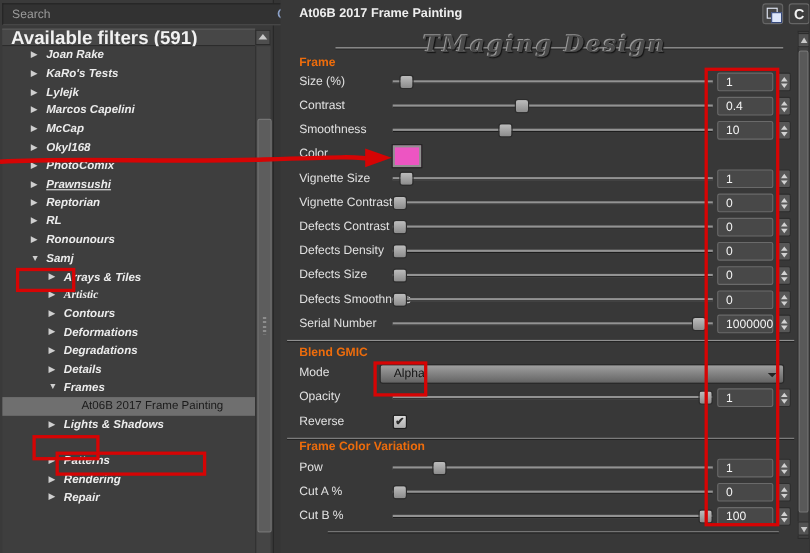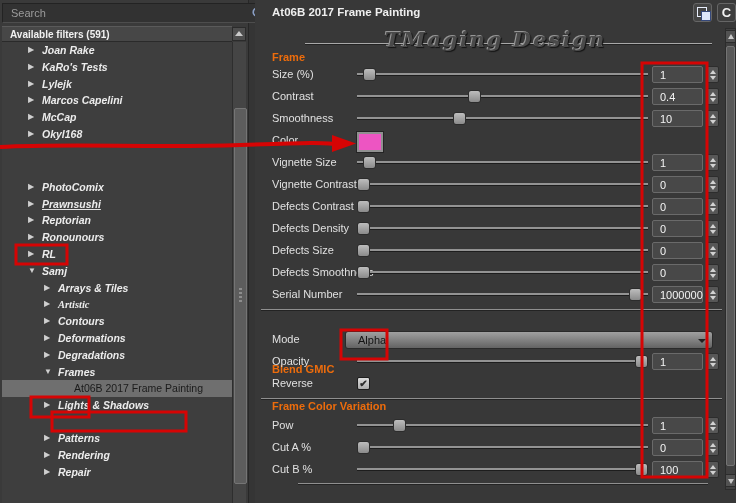--- a/index.html
+++ b/index.html
@@ -9,21 +9,21 @@
   
   .sidebar{position:absolute;left:0;top:0;width:248px;height:503px;background:#3a3a3a;border-right:1px solid #272727;}
   .search{position:absolute;left:2px;top:3px;width:269px;height:20px;box-sizing:border-box;
           background:#323232;border:1px solid #232323;border-bottom-color:#4d4d4d;color:#e6e6e6;}
   .search input{position:absolute;left:0;top:0;width:220px;height:18px;background:transparent;border:none;outline:none;
           color:#cfcfcf;font:11px "Liberation Sans",sans-serif;padding:0 0 0 8px;}
   .search input::placeholder{color:#9b9b9b;}
   .search svg{position:absolute;right:4px;top:2px;}
   .filters-header{position:absolute;left:2px;top:26px;width:230px;height:16px;line-height:16px;
           background:#474747;border-top:1px solid #5a5a5a;border-bottom:1px solid #2a2a2a;
-          font-weight:bold;font-size:10px;color:#f1f1f1;padding-left:8px;box-sizing:border-box;}
+          font-weight:bold;font-size:17px;color:#f1f1f1;padding-left:8px;box-sizing:border-box;}
   .tree{position:absolute;left:2px;top:42px;width:230px;height:461px;background:#3e3e3e;overflow:hidden;}
   .trow{position:relative;height:16.8px;line-height:16.8px;white-space:nowrap;cursor:default;}
   .tri{display:inline-block;width:14px;font-size:8px;color:#cfcfcf;vertical-align:top;}
   .tlabel{font-style:italic;font-weight:bold;font-size:10.5px;color:#ececec;}
   .trow.sel{background:#6f6f6f;}
   .trow.sel .tlabel{color:#1b1b1b;font-style:normal;font-weight:normal;font-size:10.5px;}
   
   .sb-up{position:absolute;left:232px;top:27px;width:14px;height:14px;background:#4e4e4e;border:1px solid #2b2b2b;box-sizing:border-box;}
   .sb-track{position:absolute;left:232px;top:42px;width:14px;height:461px;background:#454545;border-left:1px solid #2e2e2e;box-sizing:border-box;}
   .sb-thumb{position:absolute;left:1px;top:66px;width:11px;height:374px;background:#5d5d5d;border:1px solid #757575;border-radius:2px;}
@@ -98,31 +98,32 @@
       </svg>
     </div>
     <div class="filters-header">Available filters (591)</div>
     <div class="tree">
         <div class="trow" style="padding-left: 26px;"><span class="tri">▶</span><span class="tlabel">Joan Rake</span></div>
         <div class="trow" style="padding-left: 26px;"><span class="tri">▶</span><span class="tlabel">KaRo's Tests</span></div>
         <div class="trow" style="padding-left: 26px;"><span class="tri">▶</span><span class="tlabel">Lylejk</span></div>
         <div class="trow" style="padding-left: 26px;"><span class="tri">▶</span><span class="tlabel">Marcos Capelini</span></div>
         <div class="trow" style="padding-left: 26px;"><span class="tri">▶</span><span class="tlabel">McCap</span></div>
         <div class="trow" style="padding-left: 26px;"><span class="tri">▶</span><span class="tlabel">Okyl168</span></div>
-        <div class="trow" style="padding-left: 26px; margin-top: 36px;"><span class="tri">▶</span><span class="tlabel">PhotoComix</span></div>
+        <div class="trow" style="padding-left: 26px;"><span class="tri">▶</span><span class="tlabel">PhotoComix</span></div>
         <div class="trow" style="padding-left: 26px; text-decoration: underline;"><span class="tri">▶</span><span class="tlabel">Prawnsushi</span></div>
         <div class="trow" style="padding-left: 26px;"><span class="tri">▶</span><span class="tlabel">Reptorian</span></div>
+        <div class="trow" style="padding-left: 26px;"><span class="tri">▶</span><span class="tlabel">RL</span></div>
         <div class="trow" style="padding-left: 26px;"><span class="tri">▶</span><span class="tlabel">Ronounours</span></div>
-        <div class="trow" style="padding-left: 26px;"><span class="tri">▶</span><span class="tlabel">RL</span></div>
         <div class="trow" style="padding-left: 26px;"><span class="tri">▼</span><span class="tlabel">Samj</span></div>
         <div class="trow" style="padding-left: 42px;"><span class="tri">▶</span><span class="tlabel">Arrays &amp; Tiles</span></div>
         <div class="trow" style="padding-left: 42px; font-family: Liberation Serif, serif;"><span class="tri">▶</span><span class="tlabel">Artistic</span></div>
         <div class="trow" style="padding-left: 42px;"><span class="tri">▶</span><span class="tlabel">Contours</span></div>
         <div class="trow" style="padding-left: 42px;"><span class="tri">▶</span><span class="tlabel">Deformations</span></div>
         <div class="trow" style="padding-left: 42px;"><span class="tri">▶</span><span class="tlabel">Degradations</span></div>
+        <div class="trow" style="padding-left: 42px;"><span class="tri">▶</span><span class="tlabel">Details</span></div>
         <div class="trow" style="padding-left: 42px;"><span class="tri">▼</span><span class="tlabel">Frames</span></div>
         <div class="trow sel" style="padding-left: 58px;"><span class="tri"></span><span class="tlabel">At06B 2017 Frame Painting</span></div>
         <div class="trow" style="padding-left: 42px;"><span class="tri">▶</span><span class="tlabel">Lights &amp; Shadows</span></div>
         <div class="trow" style="padding-left: 42px; margin-top: 16px;"><span class="tri">▶</span><span class="tlabel">Patterns</span></div>
         <div class="trow" style="padding-left: 42px;"><span class="tri">▶</span><span class="tlabel">Rendering</span></div>
         <div class="trow" style="padding-left: 42px;"><span class="tri">▶</span><span class="tlabel">Repair</span></div>
       </div>
     <div class="sb-up">
         <div class="arrow-up-glyph"></div>
       </div>
@@ -267,21 +268,21 @@
           </div>
           <div class="spin">1000000</div>
           <div class="spinbtns">
             <div class="sp-up"></div>
             <div class="sp-dn"></div>
           </div>
         </div>
       </div>
 
     <div class="separator" style="left:6px;width:461px;top:309px"></div>
-    <div class="sheader" id="sec-h-1" style="top: 315px; color: rgb(237, 108, 12); margin-top: 48px;">Blend GMIC</div>
+    <div class="sheader" id="sec-h-1" style="top: 315px; color: rgb(237, 108, 12);">Blend GMIC</div>
     <div class="sec-rows" id="sec-r-1" style="top:329px">
         <div class="prow">
           <span class="plabel">Mode</span>
           <div class="combo"><span>Alpha</span><div class="combo-arrow"></div></div>
         </div>
         <div class="prow">
           <span class="plabel">Opacity</span>
           <div class="slider">
             <div class="strack"></div>
             <div class="shandle" style="left: calc(100% - 13px);"></div>

